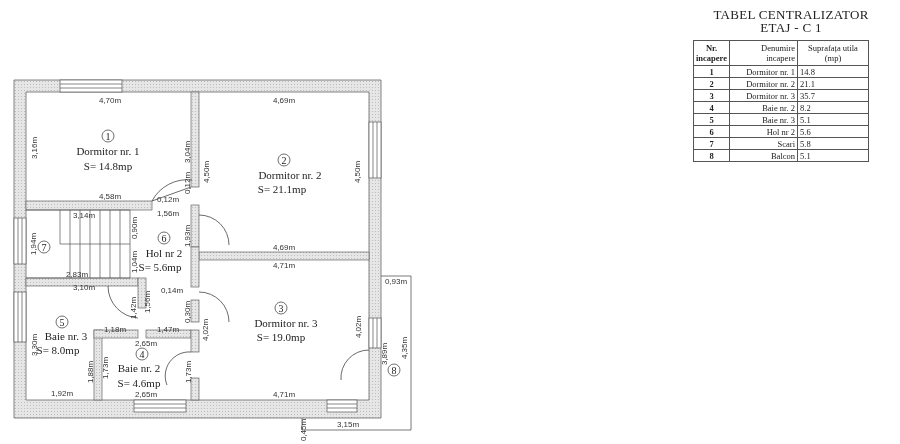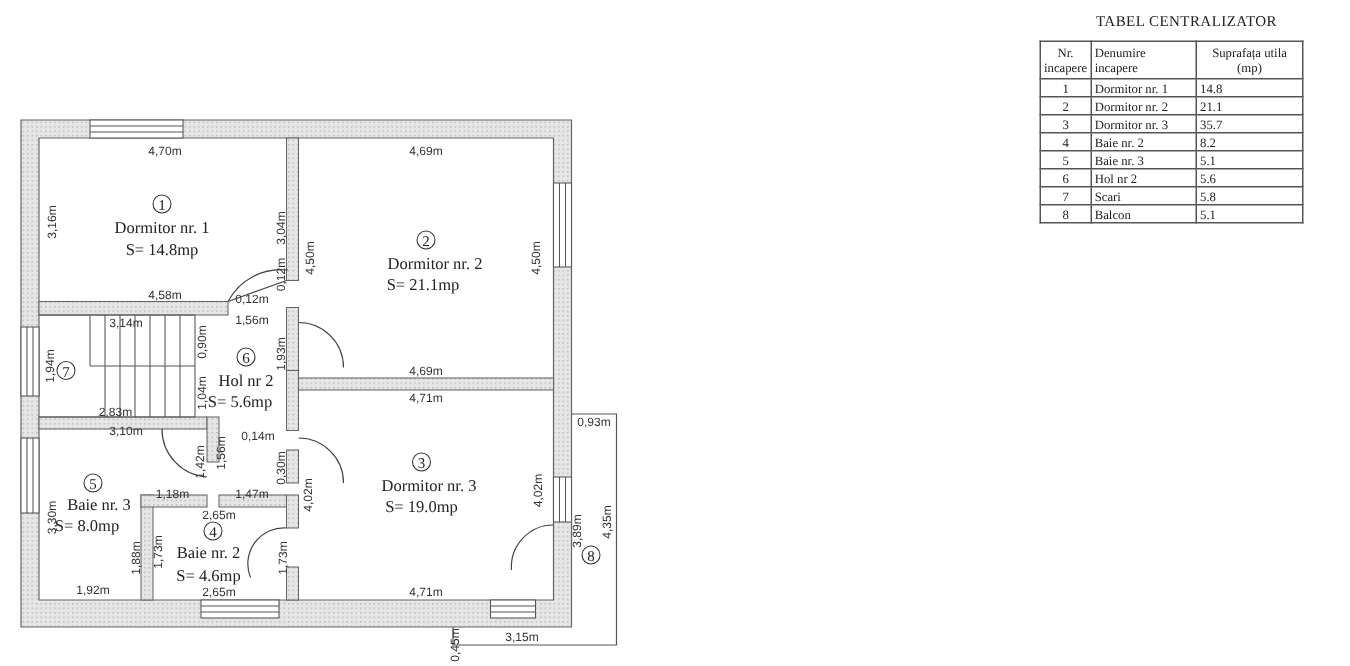--- a/index.html
+++ b/index.html
@@ -2,26 +2,26 @@
 <html><head>
 <meta charset="utf-8">
 <style>
   html,body{margin:0;padding:0;background:#fff;}
   body{width:900px;height:444px;position:relative;overflow:hidden;font-family:"Liberation Serif",serif;color:#222;}
   svg{position:absolute;left:0;top:0;}
   .dim{font-family:"Liberation Sans",sans-serif;font-size:8px;fill:#333;}
   .rlabel{font-family:"Liberation Serif",serif;font-size:11px;fill:#222;}
   .rnum{font-family:"Liberation Serif",serif;font-size:10px;fill:#222;}
   #table-wrap{position:absolute;left:692px;top:8px;width:198px;}
-  .ttitle{text-align:center;font-size:10px;letter-spacing:0.3px;line-height:13px;}
+  .ttitle{text-align:center;font-size:13px;letter-spacing:0.3px;line-height:13px;}
   table{border-collapse:collapse;width:176px;margin-left:1px;margin-top:6px;font-size:8.5px;}
   td,th{border:1px solid #555;padding:0 2px;height:11px;font-weight:normal;}
   th{height:24px;line-height:10px;}
-  .c1{width:22px;text-align:center;}
-  .c2{text-align:left;}
+  .c1{width:22px;text-align:center;font-weight:bold;}
+  .c2{text-align:right;}
   .c3{width:58px;padding-right:10px;}
   .sumlab{text-align:center;}
 </style>
 </head>
 <body>
 
 <svg width="900" height="444" viewBox="0 0 900 444">
   <defs>
     <pattern id="hatch" width="3" height="3" patternUnits="userSpaceOnUse">
       <rect width="3" height="3" fill="#e6e6e6"></rect>
@@ -193,20 +193,21 @@
     <text class="dim" x="396" y="284" text-anchor="middle">0,93m</text>
     <text class="dim" x="0" y="0" transform="translate(387,354) rotate(-90)" text-anchor="middle">3,89m</text>
     <text class="dim" x="0" y="0" transform="translate(407,348) rotate(-90)" text-anchor="middle">4,35m</text>
     <text class="dim" x="348" y="427" text-anchor="middle">3,15m</text>
     <text class="dim" x="0" y="0" transform="translate(306,430) rotate(-90)" text-anchor="middle">0,45m</text>
   </g>
 </svg>
 
 <div id="table-wrap">
   <div class="ttitle">TABEL CENTRALIZATOR</div>
+  <div class="ttitle">ETAJ - C 1</div>
   <table>
     <thead>
       <tr>
         <th class="c1"><span>Nr.</span><br><span>incapere</span></th>
         <th class="c2"><span>Denumire</span><br><span>incapere</span></th>
         <th class="c3" style="padding-right:2px"><span>Suprafața utila</span><br><span>(mp)</span></th>
       </tr>
     </thead>
     <tbody>
       <tr>

